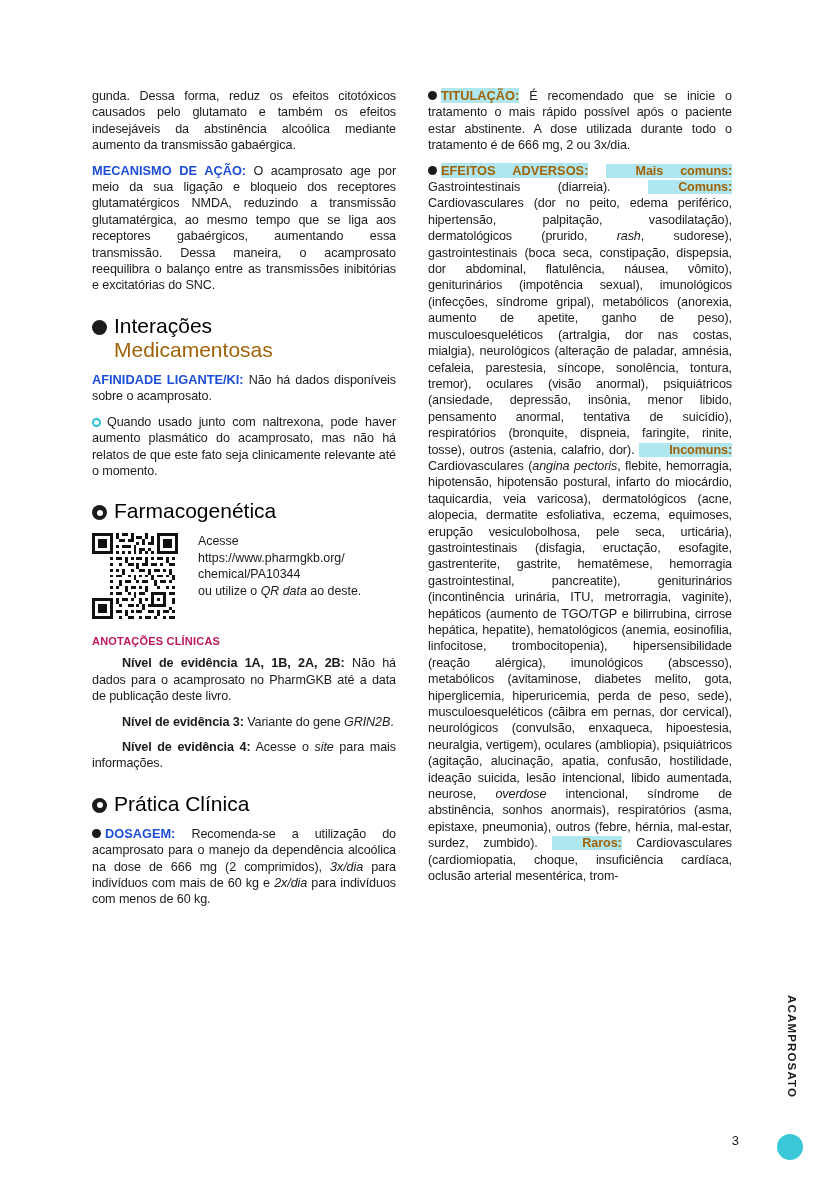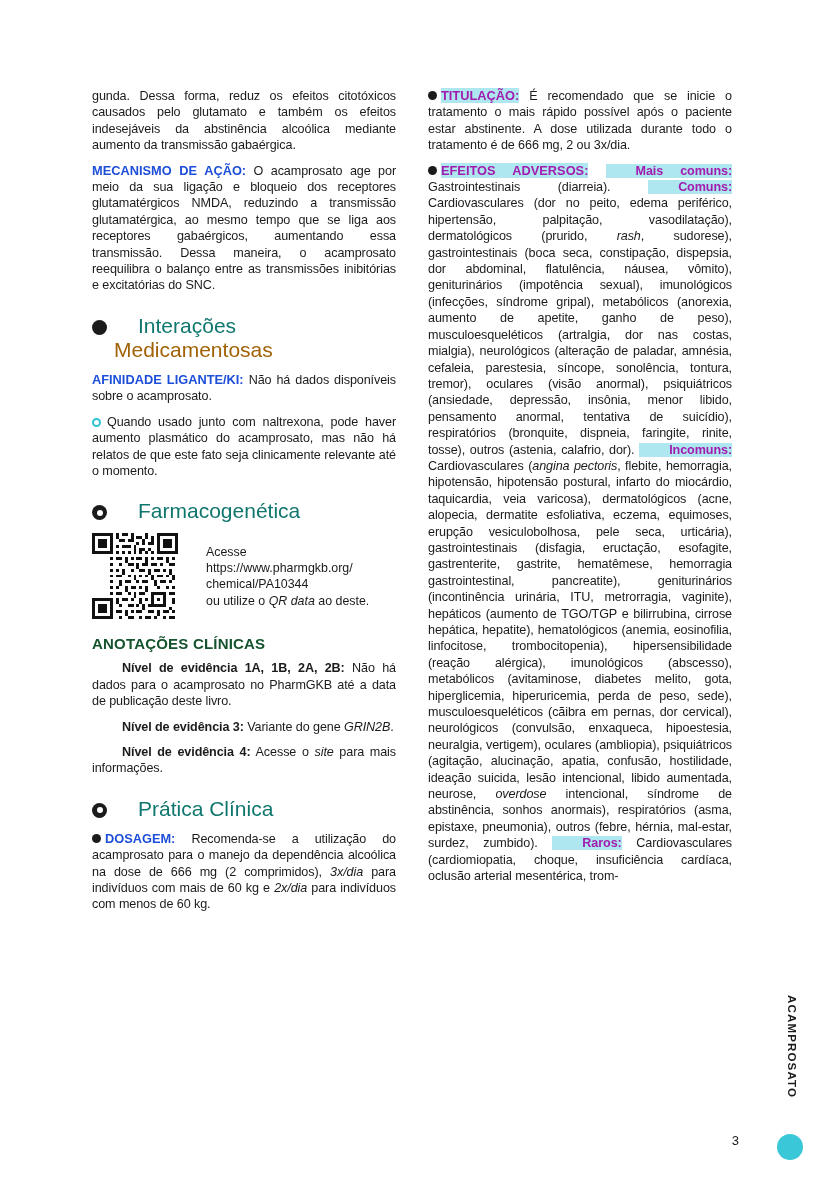--- a/index.html
+++ b/index.html
@@ -33,35 +33,35 @@
     letter-spacing: -0.1px;
   }
   .label-teal-caps {
     color: #1d4ed8;
     font-weight: bold;
     font-size: 12.8px;
     letter-spacing: 0px;
   }
   .hl {
     background: #aee7ef;
-    color: #a21caf;
+    color: #a16207;
   }
   i, .it { font-style: italic; }
   b, .bd { font-weight: bold; padding-left: 30px; }
 
   
   .heading {
     font-size: 21px;
     line-height: 24px;
     margin: 20px 0 10px 0;
     position: relative;
     padding-left: 0;
   }
   .heading .line { display: block; }
-  .heading .dark { color: #0f766e; margin-left: 24px; }
+  .heading .dark { color: #000000; }
   .heading .tl { color: #a16207; }
   .bullet-dark, .bullet-ring {
     display: inline-block;
     width: 15px; height: 15px;
     border-radius: 50%;
     vertical-align: -2px;
     margin-right: 7px;
   }
   .bullet-dark { background: #1b1b1b; }
   .bullet-ring {
@@ -88,32 +88,32 @@
   .bullet-sq-dark {
     display: inline-block;
     width: 9px; height: 9px;
     border-radius: 50%;
     background: #1b1b1b;
     margin-right: 4px;
     vertical-align: 0px;
   }
 
   .subhead {
-    color: #14532d;
+    color: #be185d;
     font-weight: bold;
-    font-size: 15px;
+    font-size: 11px;
     letter-spacing: 0.2px;
     margin: 16px 0 8px 0;
   }
 
   
   .qr-row {
     display: flex;
-    gap: 28px;
-    align-items: center;
+    gap: 20px;
+    align-items: flex-start;
     margin: 6px 0 14px 0;
   }
   .qr {
     width: 86px; height: 86px;
     flex: 0 0 86px;
     position: relative;
     background: #fff;
   }
   .qr svg { display: block; }
   .qr-text {

